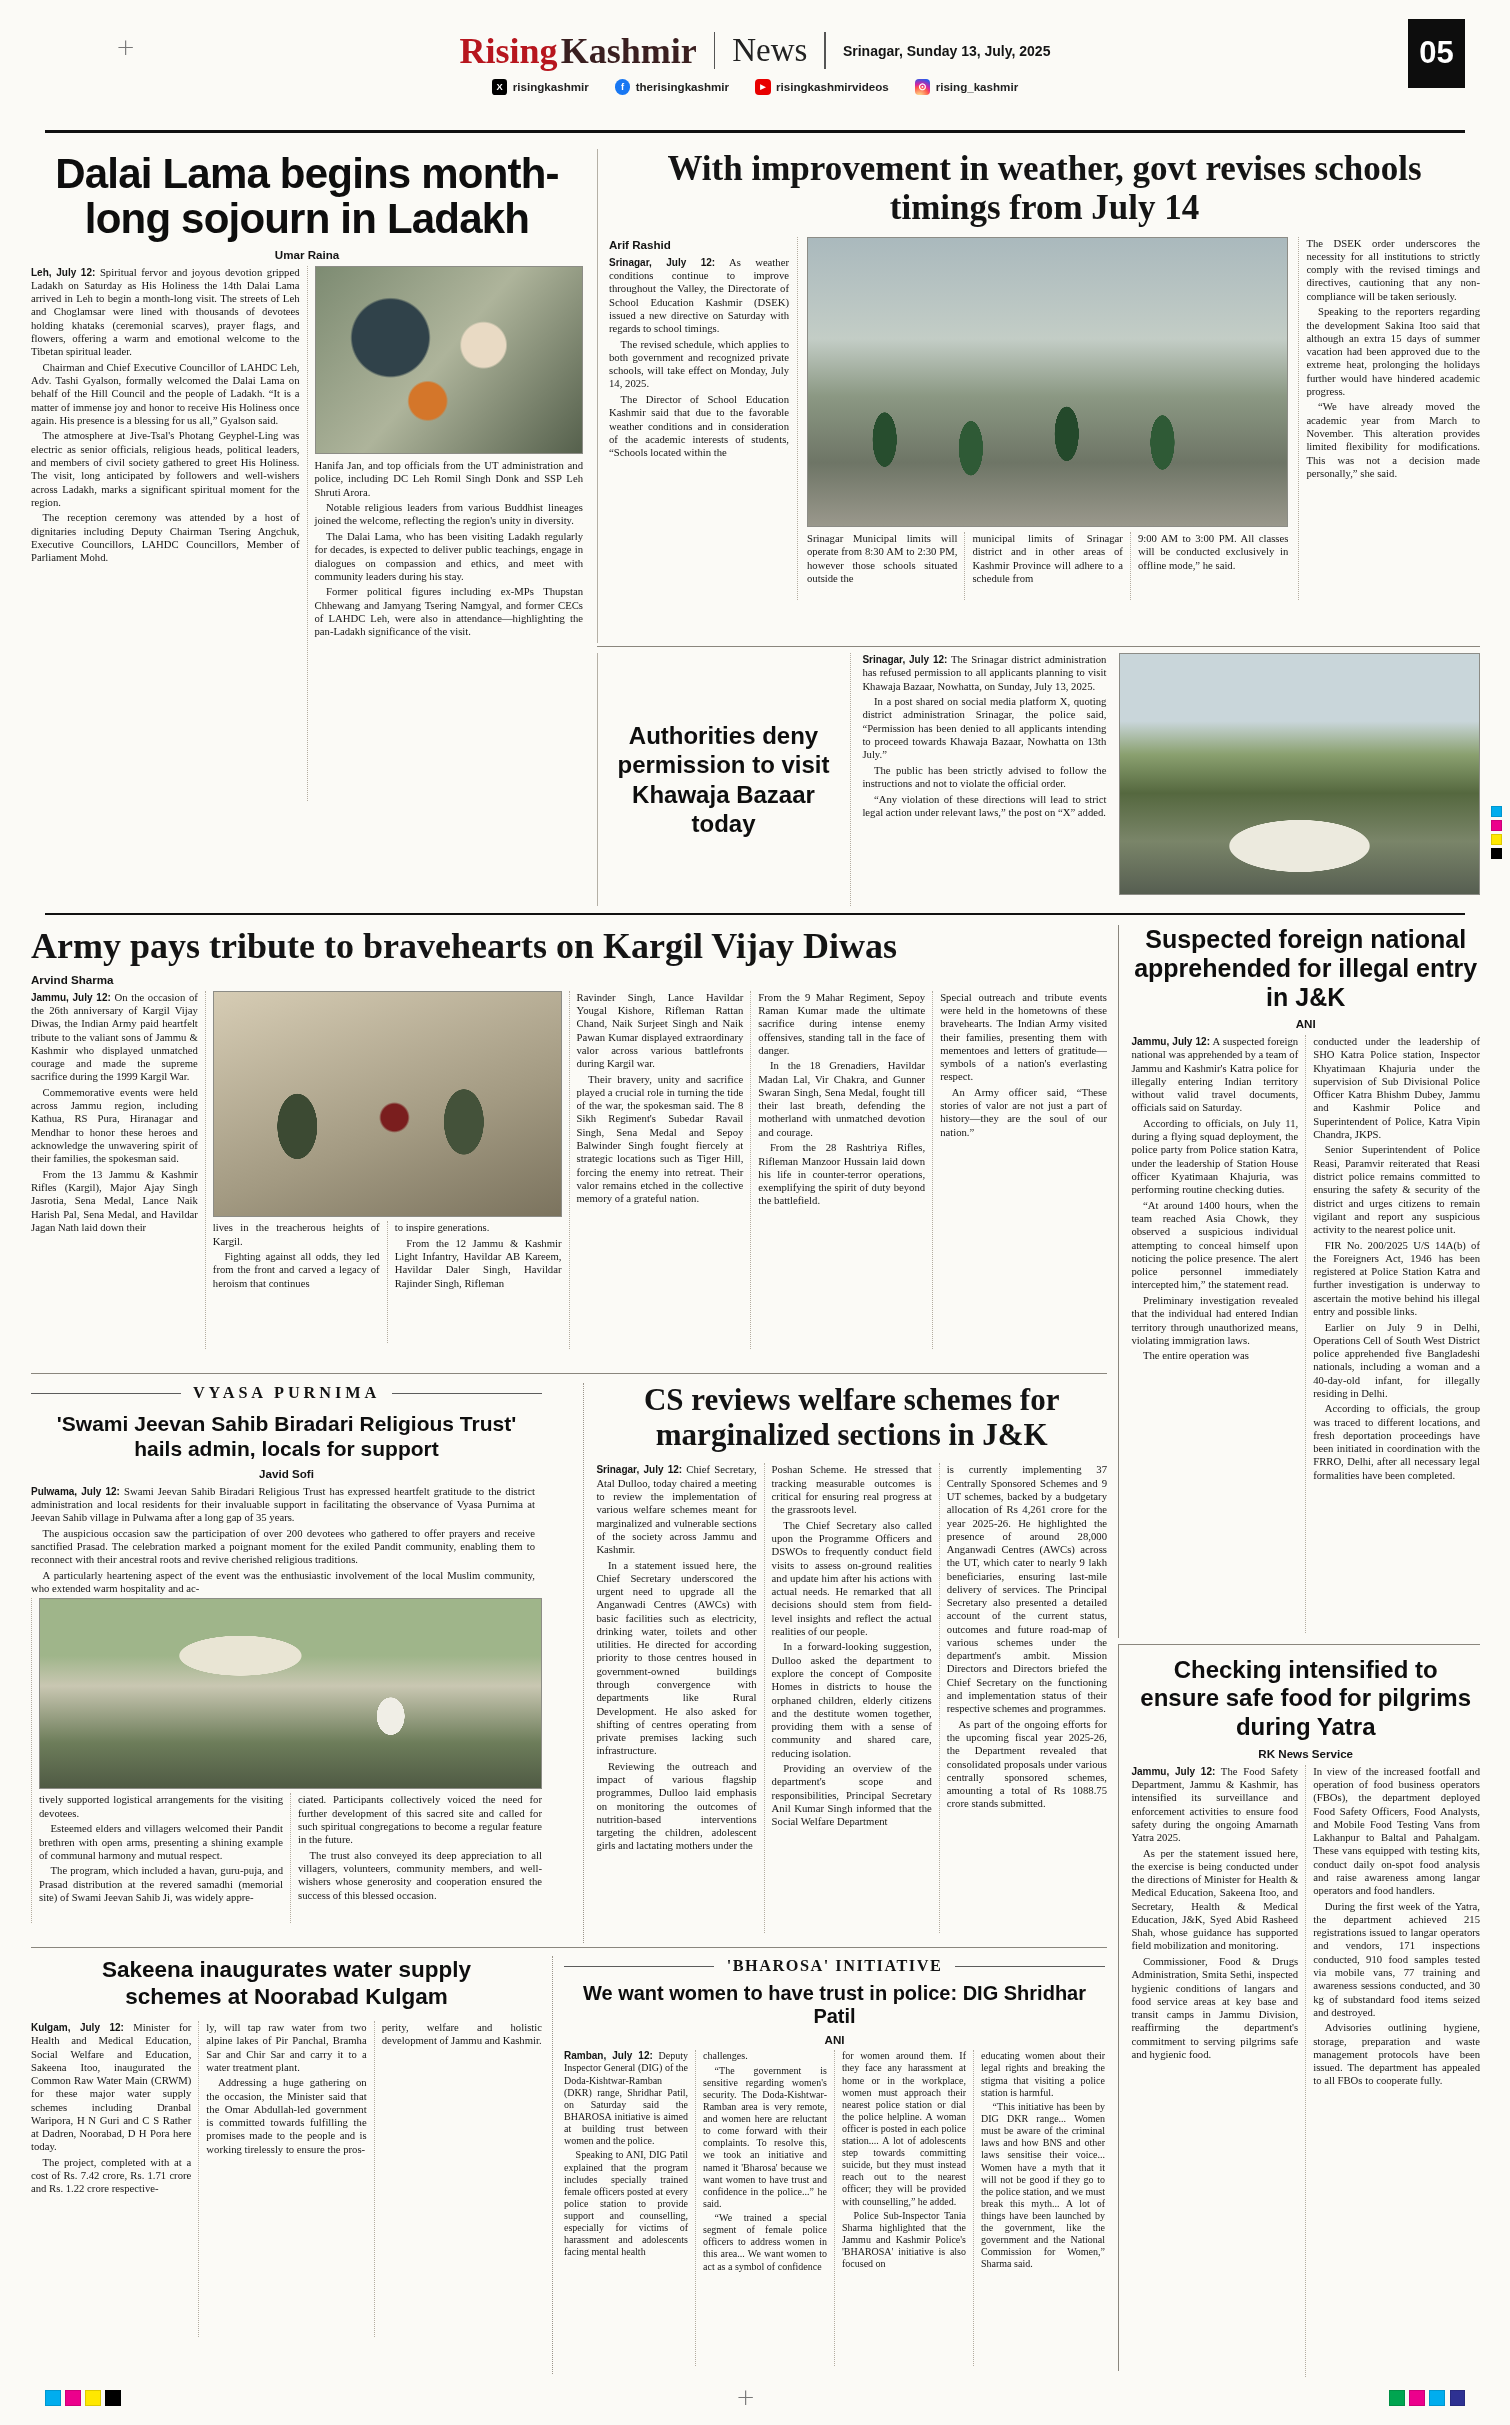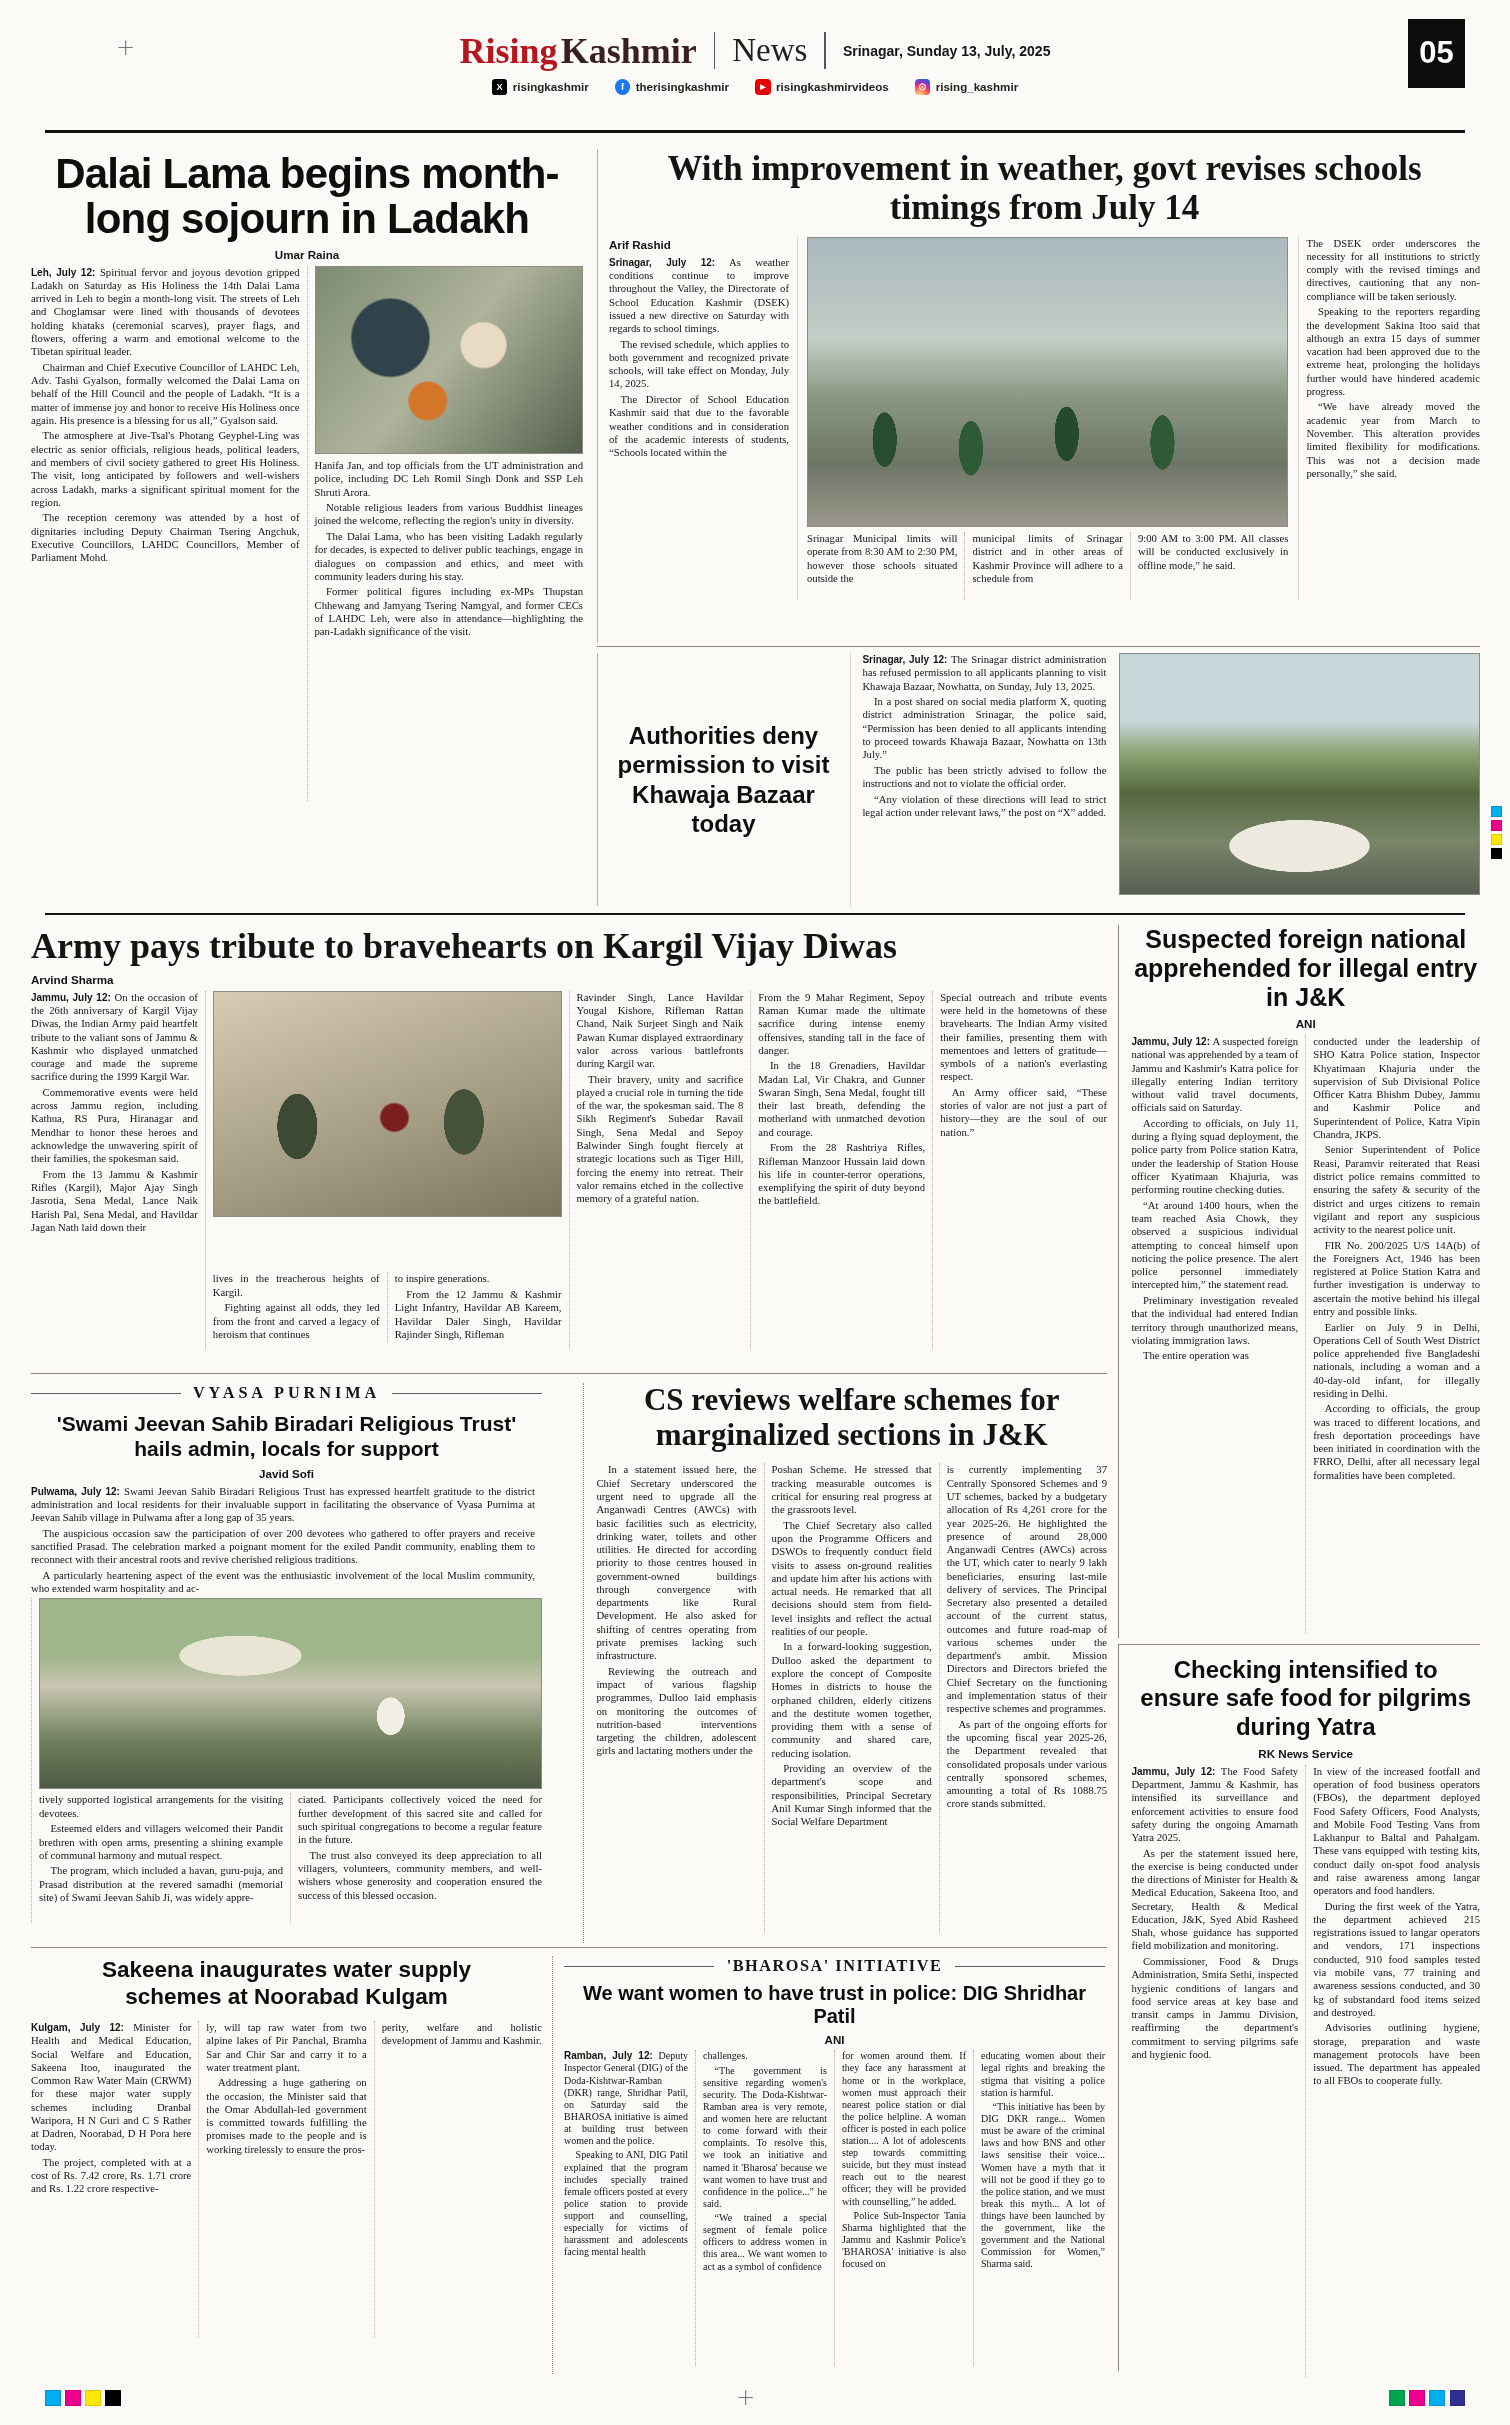--- a/index.html
+++ b/index.html
@@ -202,21 +202,21 @@
     <h1 class="h-serif" style="font-size:36px;text-align:left;">Army pays tribute to bravehearts on Kargil Vijay Diwas</h1>
     <div class="byline-l" style="margin:6.2px 0 4.6px;">Arvind Sharma</div>
     <div class="cols bt" style="height:358px;">
       <div class="col">
         <p class="lead"><span class="dl">Jammu, July 12:</span> <span>On the occasion of the 26th anniversary of Kargil Vijay Diwas, the Indian Army paid heartfelt tribute to the valiant sons of Jammu &amp; Kashmir who displayed unmatched courage and made the supreme sacrifice during the 1999 Kargil War.</span></p>
         <p>Commemorative events were held across Jammu region, including Kathua, RS Pura, Hiranagar and Mendhar to honor these heroes and acknowledge the unwavering spirit of their families, the spokesman said.</p>
         <p>From the 13 Jammu &amp; Kashmir Rifles (Kargil), Major Ajay Singh Jasrotia, Sena Medal, Lance Naik Harish Pal, Sena Medal, and Havildar Jagan Nath laid down their</p>
       </div>
       <div class="col wide2">
         <div class="photo ph-army" style="height:226px;"></div>
-        <div class="cols" style="margin-top:4.6px;height:122px;align-items:flex-end;">
+        <div class="cols" style="margin-top:4.6px;height:122px;">
           <div class="col">
             <p class="lead">lives in the treacherous heights of Kargil.</p>
             <p>Fighting against all odds, they led from the front and carved a legacy of heroism that continues</p>
           </div>
           <div class="col">
             <p class="lead">to inspire generations.</p>
             <p>From the 12 Jammu &amp; Kashmir Light Infantry, Havildar AB Kareem, Havildar Daler Singh, Havildar Rajinder Singh, Rifleman</p>
           </div>
         </div>
       </div>
@@ -287,20 +287,21 @@
           </div>
         </div>
       </div>
     </div>
   </section>
 
   <section class="abs" style="left:583px;top:1383px;width:524px;height:560px;border-left:0.8px dotted #9a948a;padding-left:12.4px;">
     <h2 class="h-serif" style="font-size:31px;line-height:1.12;">CS reviews welfare schemes for marginalized sections in J&amp;K</h2>
     <div class="cols bt" style="margin-top:11px;height:470px;">
       <div class="col">
+        <p class="lead"><span class="dl">Srinagar, July 12:</span> <span>Chief Secretary, Atal Dulloo, today chaired a meeting to review the implementation of various welfare schemes meant for marginalized and vulnerable sections of the society across Jammu and Kashmir.</span></p>
         <p>In a statement issued here, the Chief Secretary underscored the urgent need to upgrade all the Anganwadi Centres (AWCs) with basic facilities such as electricity, drinking water, toilets and other utilities. He directed for according priority to those centres housed in government-owned buildings through convergence with departments like Rural Development. He also asked for shifting of centres operating from private premises lacking such infrastructure.</p>
         <p>Reviewing the outreach and impact of various flagship programmes, Dulloo laid emphasis on monitoring the outcomes of nutrition-based interventions targeting the children, adolescent girls and lactating mothers under the</p>
       </div>
       <div class="col">
         <p class="lead">Poshan Scheme. He stressed that tracking measurable outcomes is critical for ensuring real progress at the grassroots level.</p>
         <p>The Chief Secretary also called upon the Programme Officers and DSWOs to frequently conduct field visits to assess on-ground realities and update him after his actions with actual needs. He remarked that all decisions should stem from field-level insights and reflect the actual realities of our people.</p>
         <p>In a forward-looking suggestion, Dulloo asked the department to explore the concept of Composite Homes in districts to house the orphaned children, elderly citizens and the destitute women together, providing them with a sense of community and shared care, reducing isolation.</p>
         <p>Providing an overview of the department's scope and responsibilities, Principal Secretary Anil Kumar Singh informed that the Social Welfare Department</p>
       </div>
       <div class="col">

